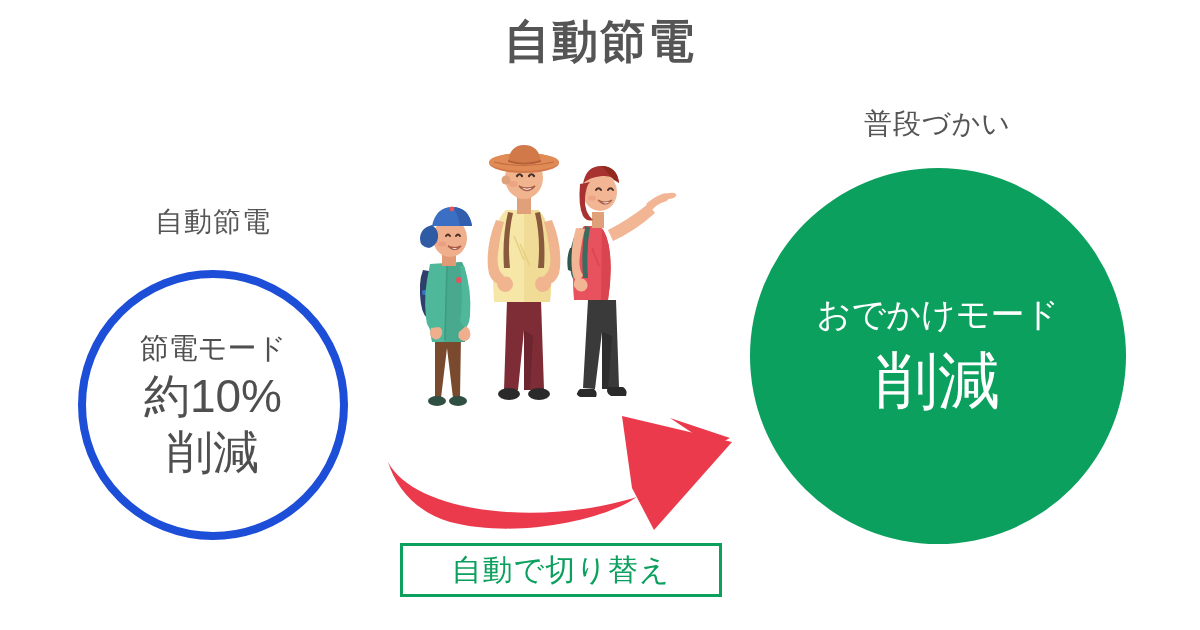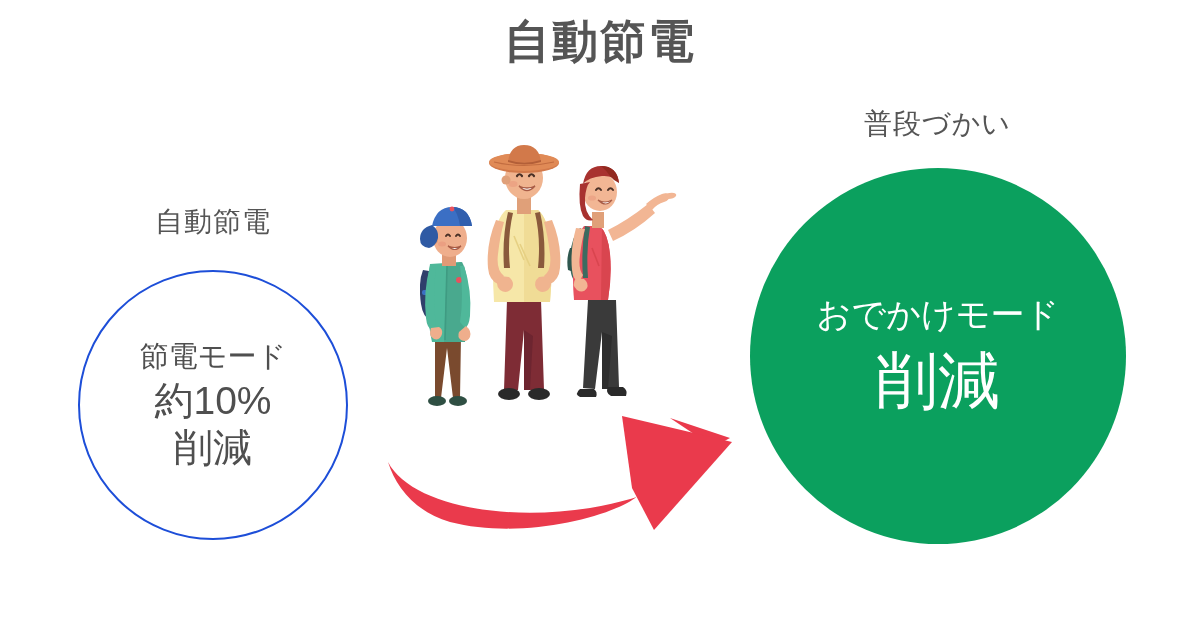--- a/index.html
+++ b/index.html
@@ -57,40 +57,40 @@
     display: flex;
     flex-direction: column;
     align-items: center;
     justify-content: center;
   }
   .circle-outline {
     left: 78px;
     top: 270px;
     width: 270px;
     height: 270px;
-    border: 2px solid #1d4ed8;
+    border: 8px solid #1d4ed8;
     background: #ffffff;
   }
   .circle-filled {
     left: 750px;
     top: 168px;
     width: 376px;
     height: 376px;
     background: #0ba05e;
     border: none;
   }
 
   .mode-label {
     font-size: 29px;
     letter-spacing: 0px;
     line-height: 1.25;
     white-space: nowrap;
   }
   .mode-value {
-    font-size: 39px;
+    font-size: 46px;
     line-height: 1.22;
     white-space: nowrap;
   }
   .circle-outline .mode-label { color: #4f4f4f; margin-bottom: 2px; }
   .circle-outline .mode-value { color: #4f4f4f; }
 
   .circle-filled .mode-label {
     color: #ffffff;
     font-size: 34px;
     margin-bottom: 8px;
@@ -310,14 +310,17 @@
     </svg>
   </div>
 
   <div class="caption caption-right">普段づかい</div>
 
   <div class="circle circle-filled">
     <div class="mode-label">おでかけモード</div>
     <div class="mode-value">削減</div>
   </div>
 
+  <div class="switch-box">
+    <span class="switch-box-label">自動で切り替え</span>
+  </div>
 
 </div>
 
 </body></html>

